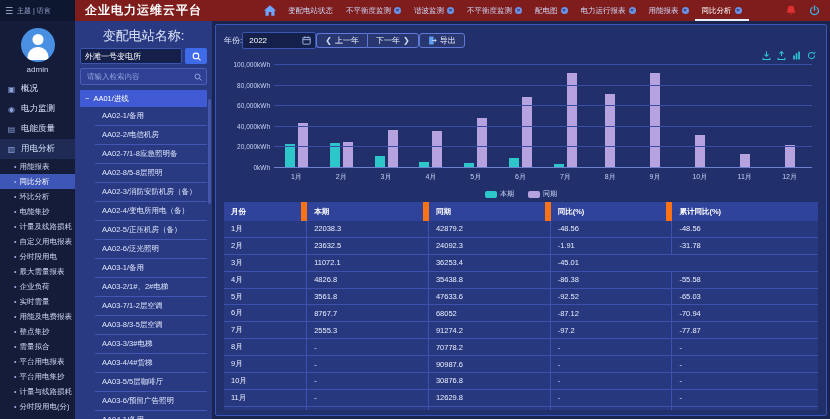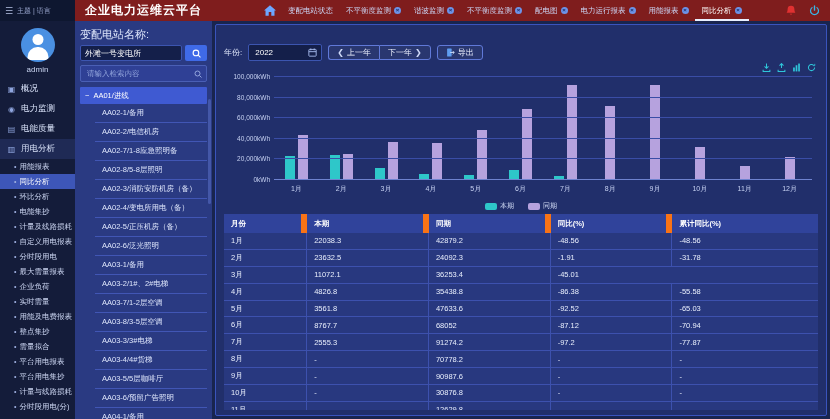--- a/index.html
+++ b/index.html
@@ -34,21 +34,21 @@
              color:#d8e1f8;font-size:8.5px;cursor:pointer;white-space:nowrap;}
   .menu-item.section{background:#1f2a55;}
   .mi-icon{width:9px;font-size:8px;color:#8fa5de;text-align:center;flex:none;}
   .menu-sub{height:15px;display:flex;align-items:center;padding-left:14px;color:#cdd7f3;
             font-size:7.5px;cursor:pointer;white-space:nowrap;}
   .menu-sub::before{content:"•";margin-right:3px;color:#9fb0e0;font-size:7px;}
   .menu-sub.active{background:#3d56b8;color:#fff;}
   
   .station{position:absolute;top:21px;left:75px;width:137px;bottom:0;background:#2a3a82;
            box-sizing:border-box;padding:5px 5px 0;overflow:hidden;}
-  .station-label{color:#dce4fa;font-size:11px;margin:1px 0 3px;}
+  .station-label{color:#dce4fa;font-size:13px;margin:1px 0 3px;text-align:center;}
   .station-row{display:flex;gap:3px;height:16px;}
   .station-input{flex:1;background:#141f4a;border:1px solid #3c55b0;border-radius:2px;color:#fff;
                  font-size:8px;padding:0 4px;min-width:0;font-family:inherit;}
   .station-search-btn{width:22px;background:#3f6ae8;border:none;border-radius:2px;display:flex;
                       align-items:center;justify-content:center;cursor:pointer;flex:none;}
   .filter-box{margin-top:4px;height:15px;background:#2f4095;border:1px solid #4a5fb5;border-radius:2px;
               display:flex;align-items:center;padding:0 4px;gap:3px;}
   .filter-input{flex:1;background:transparent;border:none;outline:none;color:#e8eefc;
                 font-size:7.5px;min-width:0;font-family:inherit;}
   .filter-input::placeholder{color:#93a5dd;}
@@ -58,21 +58,21 @@
   .tree-children{margin-left:15px;}
   .tree-item{height:18px;display:flex;align-items:center;padding-left:7px;color:#dde5fb;
              font-size:7.5px;border-bottom:1px solid #4156b5;cursor:pointer;white-space:nowrap;overflow:hidden;}
   .scroll-thumb{position:absolute;right:1px;top:78px;width:3px;height:105px;background:#5a70c8;
                 border-radius:2px;opacity:.55;}
   
   .main{position:absolute;top:21px;left:212px;right:0;bottom:0;background:#19254f;
         padding:3px;box-sizing:border-box;}
   .panel{width:100%;height:100%;box-sizing:border-box;border:1px solid #3a54bd;background:#212f6b;
          border-radius:2px;display:flex;flex-direction:column;padding:4px 8px 5px;}
-  .toolbar{display:flex;align-items:center;gap:6px;height:22px;flex:none;margin-top:12px;}
+  .toolbar{display:flex;align-items:center;height:22px;flex:none;}
   .tb-label{color:#dfe6fb;font-size:8px;}
   .year-box{width:64px;height:15px;background:#141f4a;border:1px solid #3c55b0;border-radius:2px;
             display:flex;align-items:center;padding:0 4px;gap:3px;}
   .year-input{flex:1;background:transparent;border:none;outline:none;color:#fff;font-size:8px;
               min-width:0;font-family:inherit;}
   .btn-group{display:flex;}
   .btn{height:15px;border:1px solid #6079d8;display:flex;align-items:center;gap:3px;padding:0 8px;
        color:#eef2ff;font-size:8px;background:rgba(255,255,255,0.04);cursor:pointer;border-radius:3px;}
   .btn-group .btn:first-child{border-radius:3px 0 0 3px;border-right:none;}
   .btn-group .btn:last-child{border-radius:0 3px 3px 0;}

